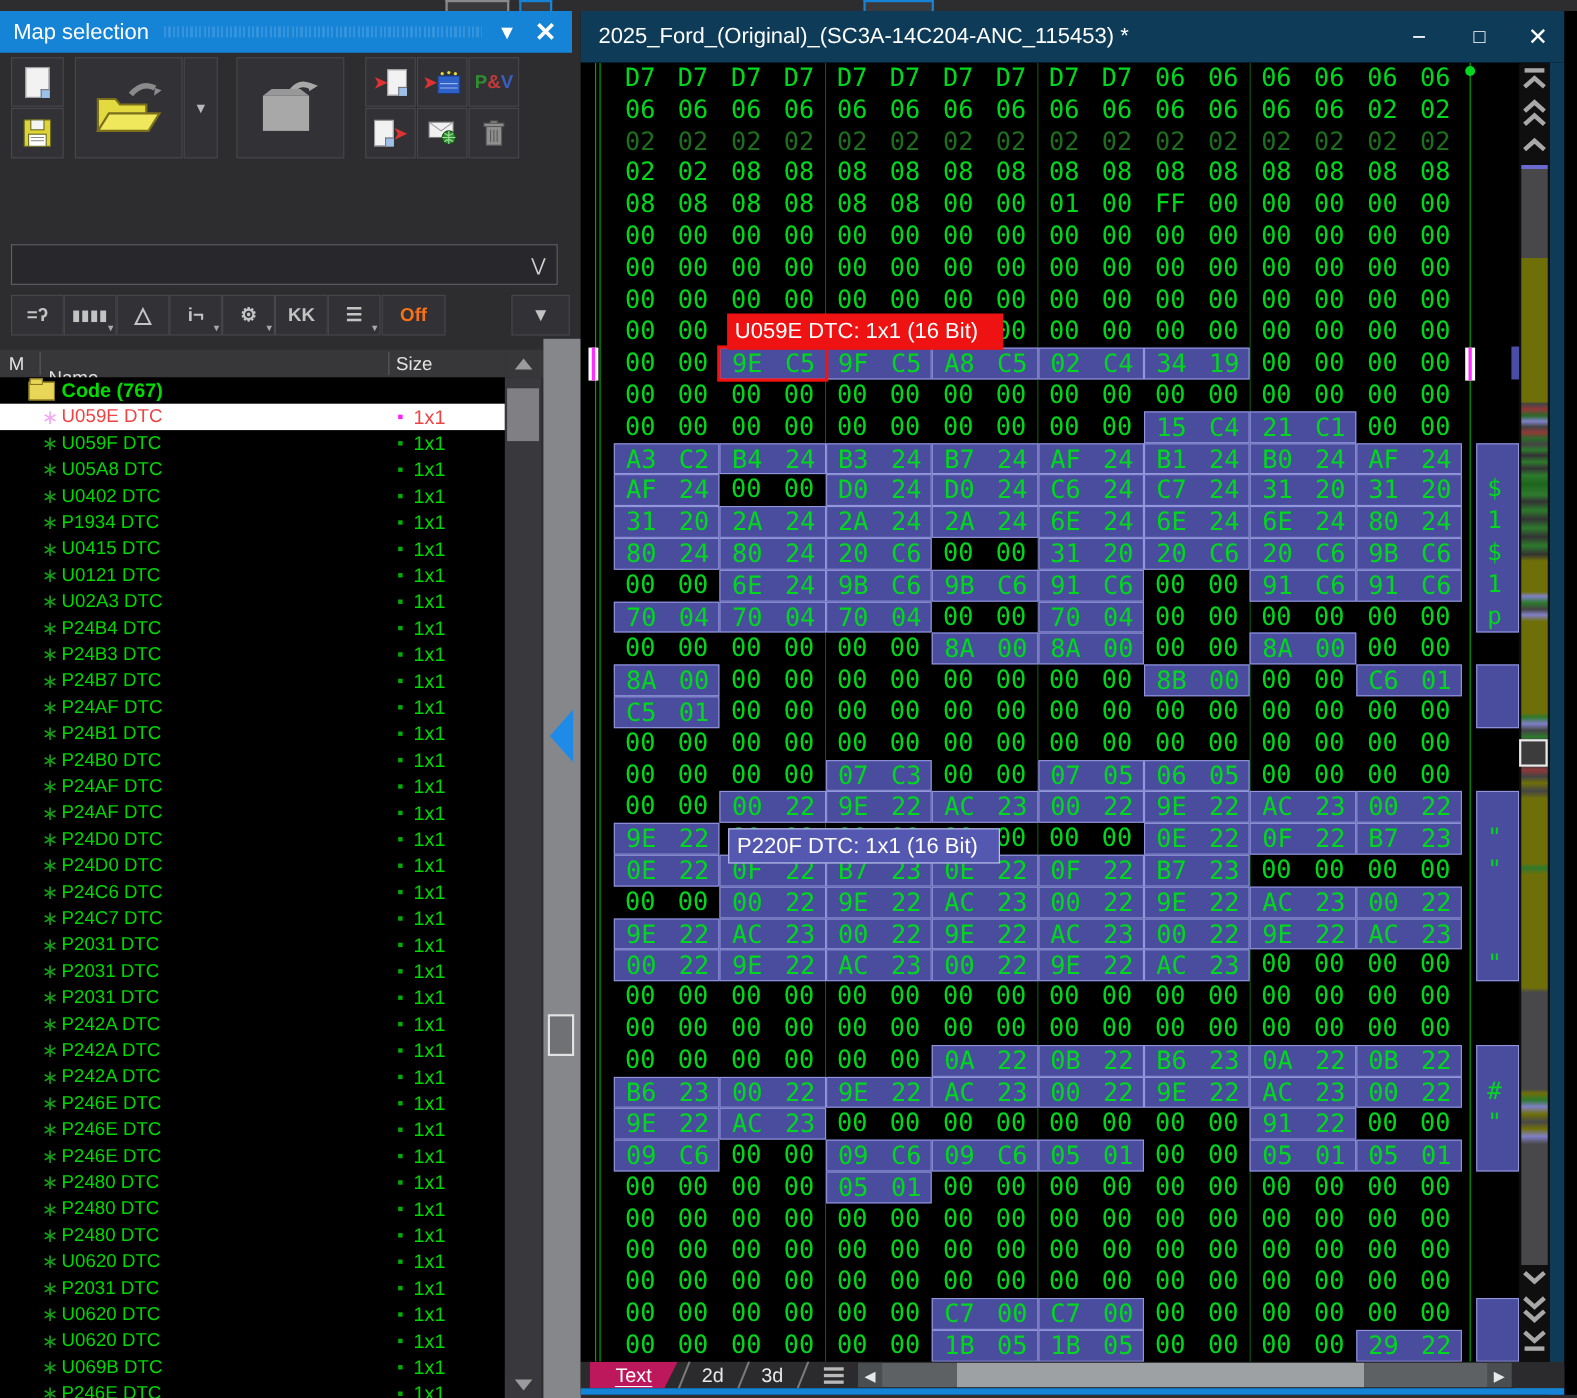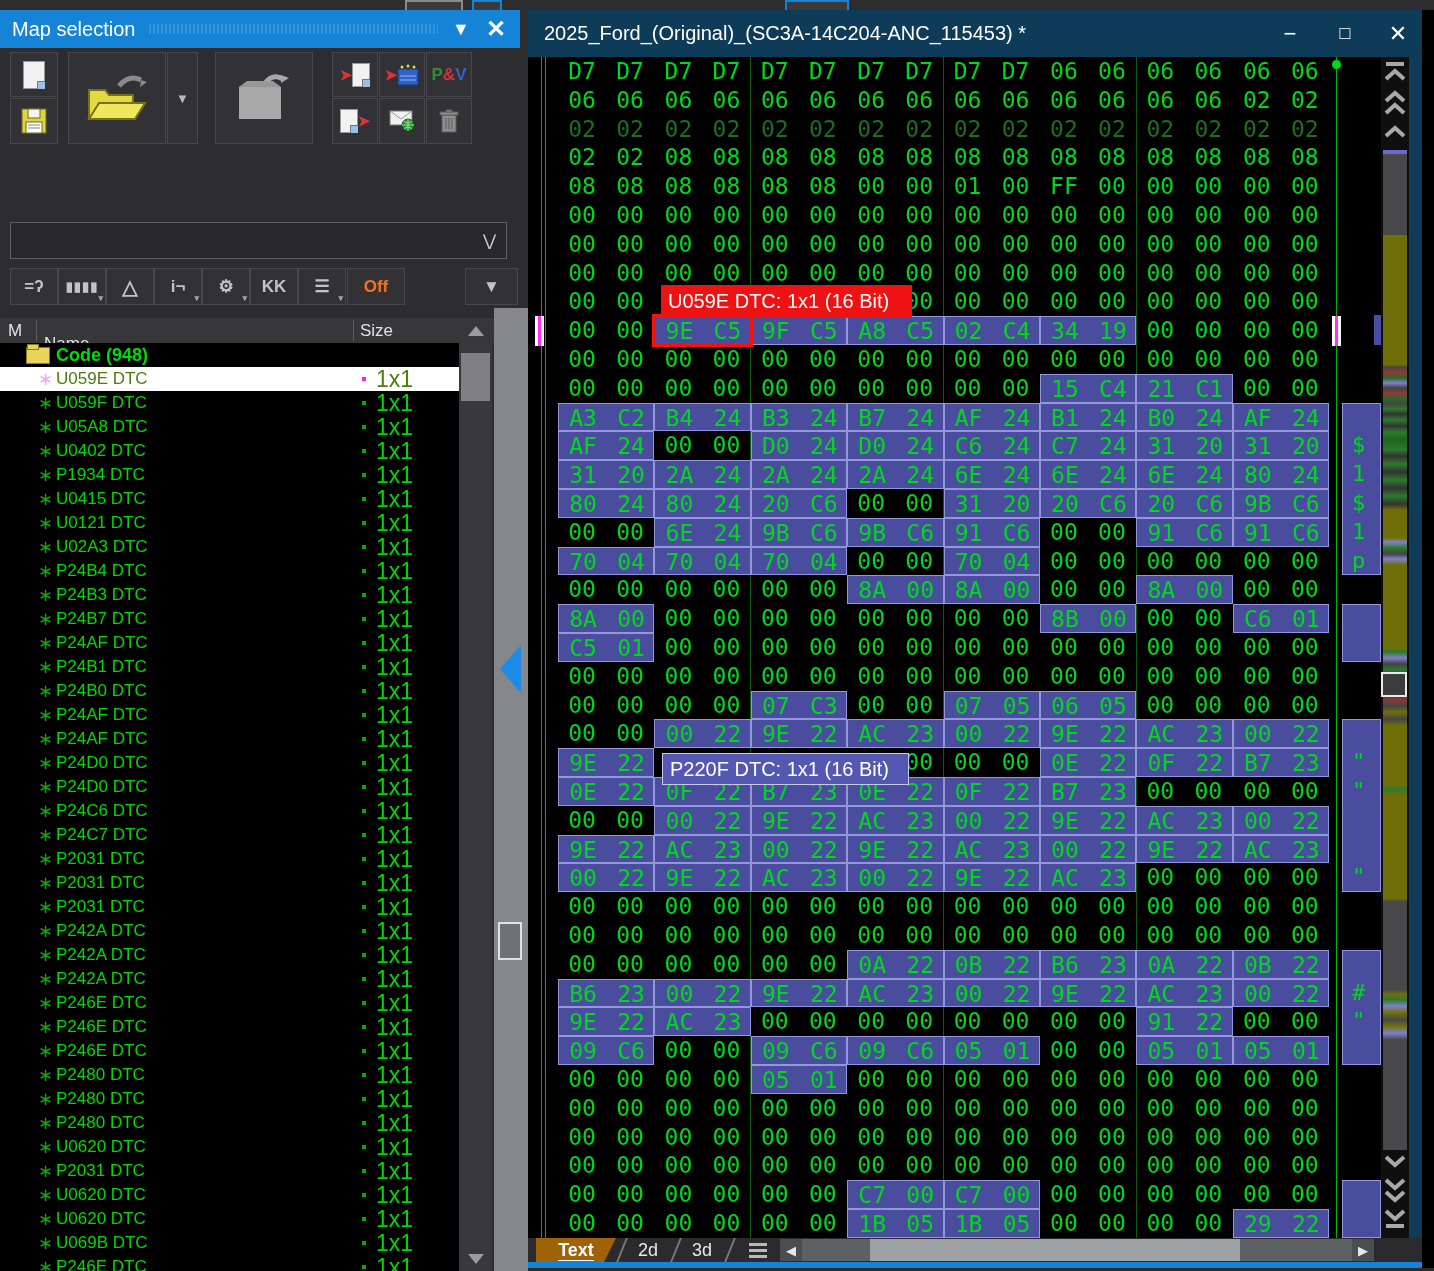--- a/index.html
+++ b/index.html
@@ -37,23 +37,23 @@
 
   
   #list-header{left:0;top:308px;width:494px;height:25px;background:#37373a;color:#e2e2e2;font-size:17px;}
   #list-header .hsep{position:absolute;top:2px;bottom:2px;width:1px;background:#5c5c60;}
   
   #dtc-list{left:0;top:333px;width:459px;height:928px;background:#000;overflow:hidden;}
   .lrow{position:relative;height:24px;line-height:24px;white-space:nowrap;}
   .lrow .star{position:absolute;left:38px;top:0;color:#15a015;font-size:18px;}
   .lrow .nm{position:absolute;left:56px;top:0;color:#00d800;font-size:17px;}
   .lrow .dot{position:absolute;left:362px;top:10px;width:4px;height:4px;background:#00b000;}
-  .lrow .sz{position:absolute;left:376px;top:0;color:#00d800;font-size:23px;}
+  .lrow .sz{position:absolute;left:376px;top:0;color:#00d800;font-size:18px;}
   .lrow.sel{background:#fff;}
-  .lrow.sel .nm,.lrow.sel .sz{color:#4d7c0f;text-align:center;}
+  .lrow.sel .nm,.lrow.sel .sz{color:#ef4444;text-align:center;}
   .lrow.sel .star{color:#f2a8f2;}
   .lrow.sel .dot{background:#ff1cff;}
   .folder-ic{position:absolute;left:26px;top:4px;width:22px;height:15px;background:#e8d658;border:1px solid #8a7a1a;}
   .folder-ic:before{content:"";position:absolute;left:0;top:-4px;width:10px;height:4px;background:#e8d658;border:1px solid #8a7a1a;}
   .lrow.folder .nm{left:56px;color:#00dd00;font-weight:bold;font-size:18px;}
 
   
   #list-scroll{left:459px;top:333px;width:33px;height:928px;background:#39393d;}
   #list-up{left:459px;top:308px;width:33px;height:25px;background:#37373a;display:flex;align-items:center;justify-content:center;}
   .tri-up{width:0;height:0;border-left:8px solid transparent;border-right:8px solid transparent;border-bottom:10px solid #9b9b9e;}
@@ -121,21 +121,21 @@
   #mm-rowmark{position:absolute;left:846px;top:258px;width:7px;height:30px;background:#4a4da6;}
   .navarr{position:absolute;left:0;width:28px;display:flex;flex-direction:column;align-items:center;gap:2px;}
   .navarr .bar{width:18px;height:4px;background:#a8a8a8;}
   #navy-strip{left:881px;top:47px;width:13px;height:1211px;background:#0e3c58;}
   #corner-block{left:848px;top:1232px;width:46px;height:21px;background:#47474a;}
 
   
   #bottombar{left:0;top:1228px;width:894px;height:24px;background:#2b2b2e;}
   .tab{position:absolute;top:0;height:24px;display:flex;align-items:center;justify-content:center;
        color:#e8e8e8;font-size:18px;}
-  .tab.active{background:#a16207;color:#fff;font-weight:bold;}
+  .tab.active{background:#be185d;color:#fff;}
   .tabsep{position:absolute;top:0;width:2px;height:24px;background:#7a7a7a;transform:skewX(-22deg);}
   .hamb{display:flex;flex-direction:column;gap:3px;}
   .hamb i{width:18px;height:3px;background:#b9b9b9;}
   #hscroll{position:absolute;left:252px;top:1px;width:594px;height:22px;background:#5d6164;}
   #hthumb{position:absolute;left:90px;top:0;width:370px;height:22px;background:#9da1a4;}
   .harr{position:absolute;top:0;width:22px;height:22px;display:flex;align-items:center;justify-content:center;
         color:#e8e8e8;font-size:13px;background:#4a4e51;}
   #blue-bottom{left:0;top:1252px;width:894px;height:6px;background:#1583d6;}
 
   
@@ -261,21 +261,21 @@
       <span style="position:absolute;left:8px;top:3px;">M</span>
       <span style="position:absolute;left:44px;top:16px;">Name</span>
       <span style="position:absolute;left:360px;top:3px;">Size</span>
       <span class="hsep" style="left:36px;"></span>
       <span class="hsep" style="left:353px;"></span>
     </div>
 
     <div id="dtc-list" class="abs">
         <div class="lrow folder">
           <span class="folder-ic"></span>
-          <span class="nm">Code (948)</span>
+          <span class="nm">Code (767)</span>
         </div>
         <div class="lrow sel">
           <span class="star">∗</span>
           <span class="nm">U059E DTC</span>
           <span class="dot"></span>
           <span class="sz">1x1</span>
         </div>
         <div class="lrow">
           <span class="star">∗</span>
           <span class="nm">U059F DTC</span>

